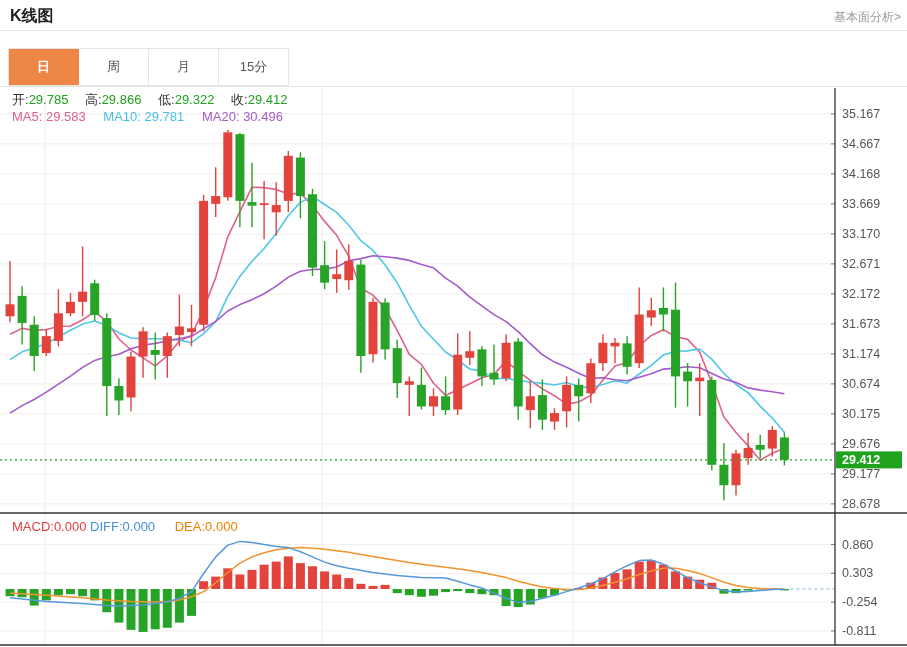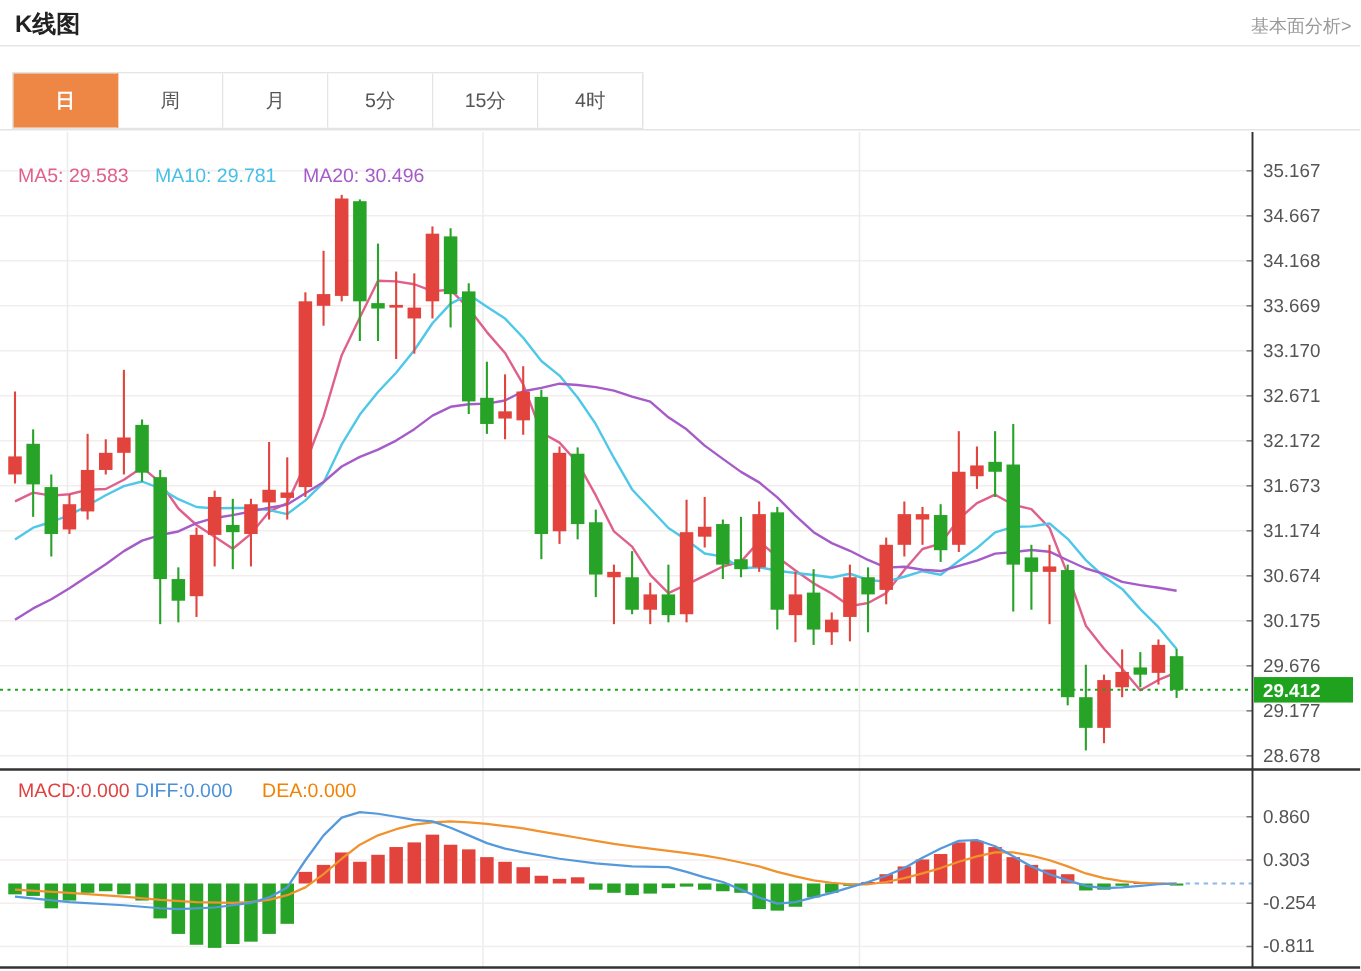--- a/index.html
+++ b/index.html
@@ -39,23 +39,21 @@
 <div class="app">
 
   <div class="page-title">K线图</div>
   <div class="fundamental-link">基本面分析&gt;</div>
   <div class="title-divider"></div>
 
   <div class="tabs">
     <div class="tab active">日</div>
     <div class="tab">周</div>
     <div class="tab">月</div>
-    <div class="tab">5分</div>
     <div class="tab">15分</div>
-    <div class="tab">4时</div>
   </div>
   <div class="tabs-bottom-border"></div>
 
   <div class="chart-stage">
     <svg id="chart-svg" class="canvas" width="907" height="647" viewBox="0 0 907 647">
         <line x1="0" y1="113.88131999999996" x2="835" y2="113.88131999999996" stroke="#f4eded" stroke-width="1"></line>
         <line x1="831" y1="113.88131999999996" x2="835" y2="113.88131999999996" stroke="#777" stroke-width="1"></line>
         <text x="842" y="117.88131999999996" font-size="12.5" fill="#555">35.167</text>
         <line x1="0" y1="143.8812000000001" x2="835" y2="143.8812000000001" stroke="#f4eded" stroke-width="1"></line>
         <line x1="831" y1="143.8812000000001" x2="835" y2="143.8812000000001" stroke="#777" stroke-width="1"></line>
@@ -313,20 +311,26 @@
         <polyline points="10.0,593.1 46.3,595.2 82.6,597.8 106.8,599.9 131.0,601.4 155.2,601.9 167.3,601.4 179.4,599.9 191.5,596.8 203.6,591.6 215.7,582.8 227.8,572.5 239.9,563.1 252.0,556.9 264.1,552.8 276.2,549.7 288.3,548.2 300.4,547.6 312.5,548.2 324.6,549.2 336.7,550.7 348.8,552.3 360.9,554.4 373.0,556.4 385.1,558.5 397.2,560.6 409.3,562.6 421.4,564.2 433.5,565.7 445.6,567.3 457.7,568.8 469.8,570.4 481.9,572.5 494.0,575.0 506.1,577.6 518.2,581.2 530.3,584.3 542.4,586.9 554.5,588.5 566.6,589.5 578.7,589.5 590.8,588.0 602.9,585.4 615.0,582.3 627.1,578.7 639.2,574.5 651.3,570.9 663.4,568.3 675.5,568.3 687.6,570.4 699.7,573.5 711.8,577.6 723.9,582.3 736.0,585.4 748.1,587.4 760.2,588.5 772.3,589.0 784.4,589.0" fill="none" stroke="#f0922e" stroke-width="1.5" stroke-linejoin="round"></polyline>
         <polyline points="10.0,597.8 46.3,601.4 82.6,603.5 106.8,605.5 118.9,606.1 143.1,605.0 167.3,601.9 179.4,598.3 191.5,591.6 203.6,573.5 215.7,556.9 227.8,545.1 239.9,541.4 252.0,542.5 264.1,544.5 276.2,546.6 288.3,547.6 300.4,551.8 312.5,556.9 324.6,562.1 336.7,565.7 348.8,568.3 373.0,572.5 397.2,575.6 421.4,577.6 445.6,578.1 457.7,581.2 469.8,584.9 481.9,588.0 494.0,593.1 506.1,598.3 518.2,602.4 530.3,601.4 542.4,598.3 554.5,595.2 566.6,591.6 578.7,588.0 590.8,583.8 602.9,578.7 615.0,571.9 627.1,565.7 639.2,560.6 651.3,560.0 663.4,564.2 675.5,570.9 687.6,577.6 699.7,582.8 711.8,586.9 723.9,590.6 736.0,592.1 748.1,591.6 760.2,590.6 772.3,589.5 784.4,589.0" fill="none" stroke="#5599dd" stroke-width="1.5" stroke-linejoin="round"></polyline>
         <line x1="790.4" y1="589" x2="835" y2="589" stroke="#8cb8e6" stroke-width="1.2" stroke-dasharray="3 3"></line>
         <line x1="0" y1="513" x2="907" y2="513" stroke="#333" stroke-width="1.6"></line>
         <line x1="0" y1="645" x2="907" y2="645" stroke="#333" stroke-width="1.6"></line>
         <line x1="835" y1="88" x2="835" y2="645" stroke="#333" stroke-width="1.3"></line>
         <rect x="836" y="451.3719200000001" width="66" height="17" fill="#1fa31f"></rect>
         <text x="842" y="464.3719200000001" font-size="12.5" font-weight="bold" fill="#fff">29.412</text>
       </svg>
 
+    <div class="info-row1">
+      <span class="lbl">开:</span><span class="val">29.785</span>
+      <span class="lbl">高:</span><span class="val">29.866</span>
+      <span class="lbl">低:</span><span class="val">29.322</span>
+      <span class="lbl">收:</span><span class="val">29.412</span>
+    </div>
     <div class="info-row2">
       <span class="ma5-text"><span>MA5: </span><span>29.583</span></span>
       <span class="ma10-text"><span>MA10: </span><span>29.781</span></span>
       <span class="ma20-text"><span>MA20: </span><span>30.496</span></span>
     </div>
     <div class="macd-row">
       <span class="macd-text"><span>MACD:</span><span>0.000</span></span>
       <span class="diff-text"><span>DIFF:</span><span>0.000</span></span>
       <span class="dea-text"><span>DEA:</span><span>0.000</span></span>
     </div>

